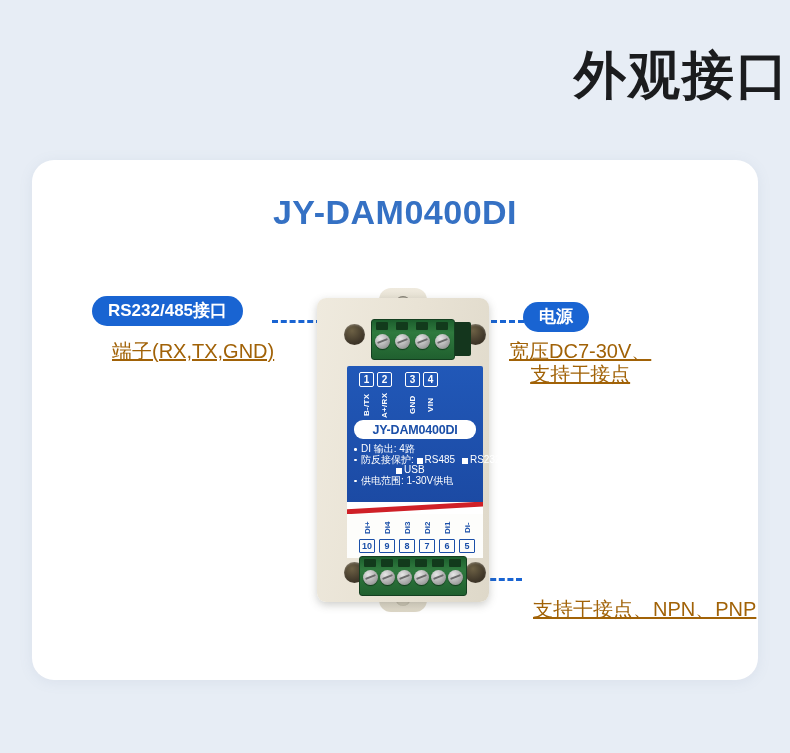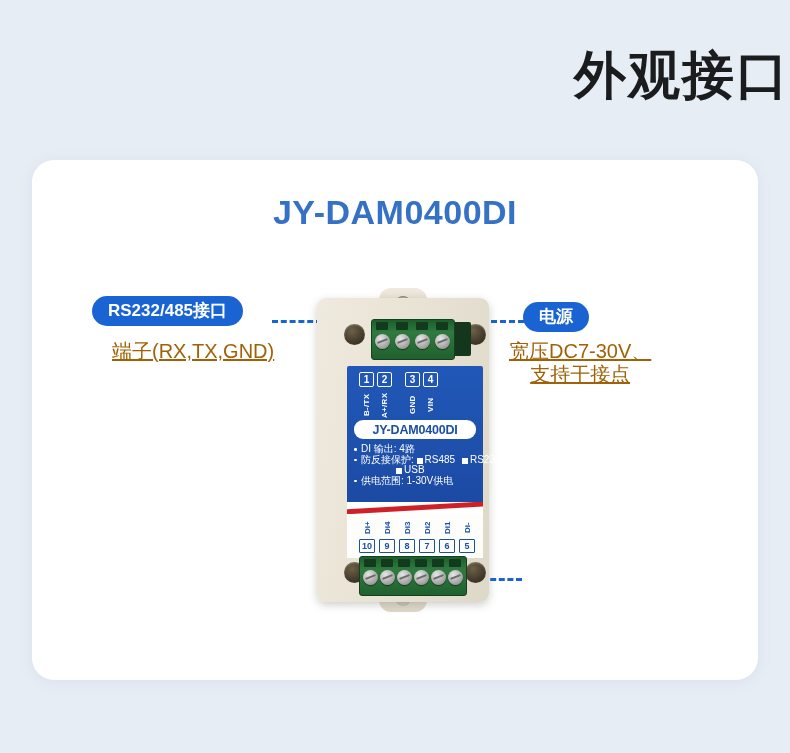--- a/index.html
+++ b/index.html
@@ -218,20 +218,21 @@
 
   <div class="pill" id="callout-left-pill">RS232/485接口</div>
   <div class="sub" id="callout-left-sub">端子(RX,TX,GND)</div>
 
   <div class="pill" id="callout-right-pill">电源</div>
   <div class="sub" id="callout-right-sub">
     <div>宽压DC7-30V、</div>
     <div>支持干接点</div>
   </div>
 
+  <div class="sub" id="callout-bottom-sub">支持干接点、NPN、PNP</div>
 
   <div class="device">
 
     <div class="ear" id="ear-top">
       <div class="ear-hole"></div>
     </div>
     <div class="ear" id="ear-bottom">
       <div class="ear-hole"></div>
     </div>
 

